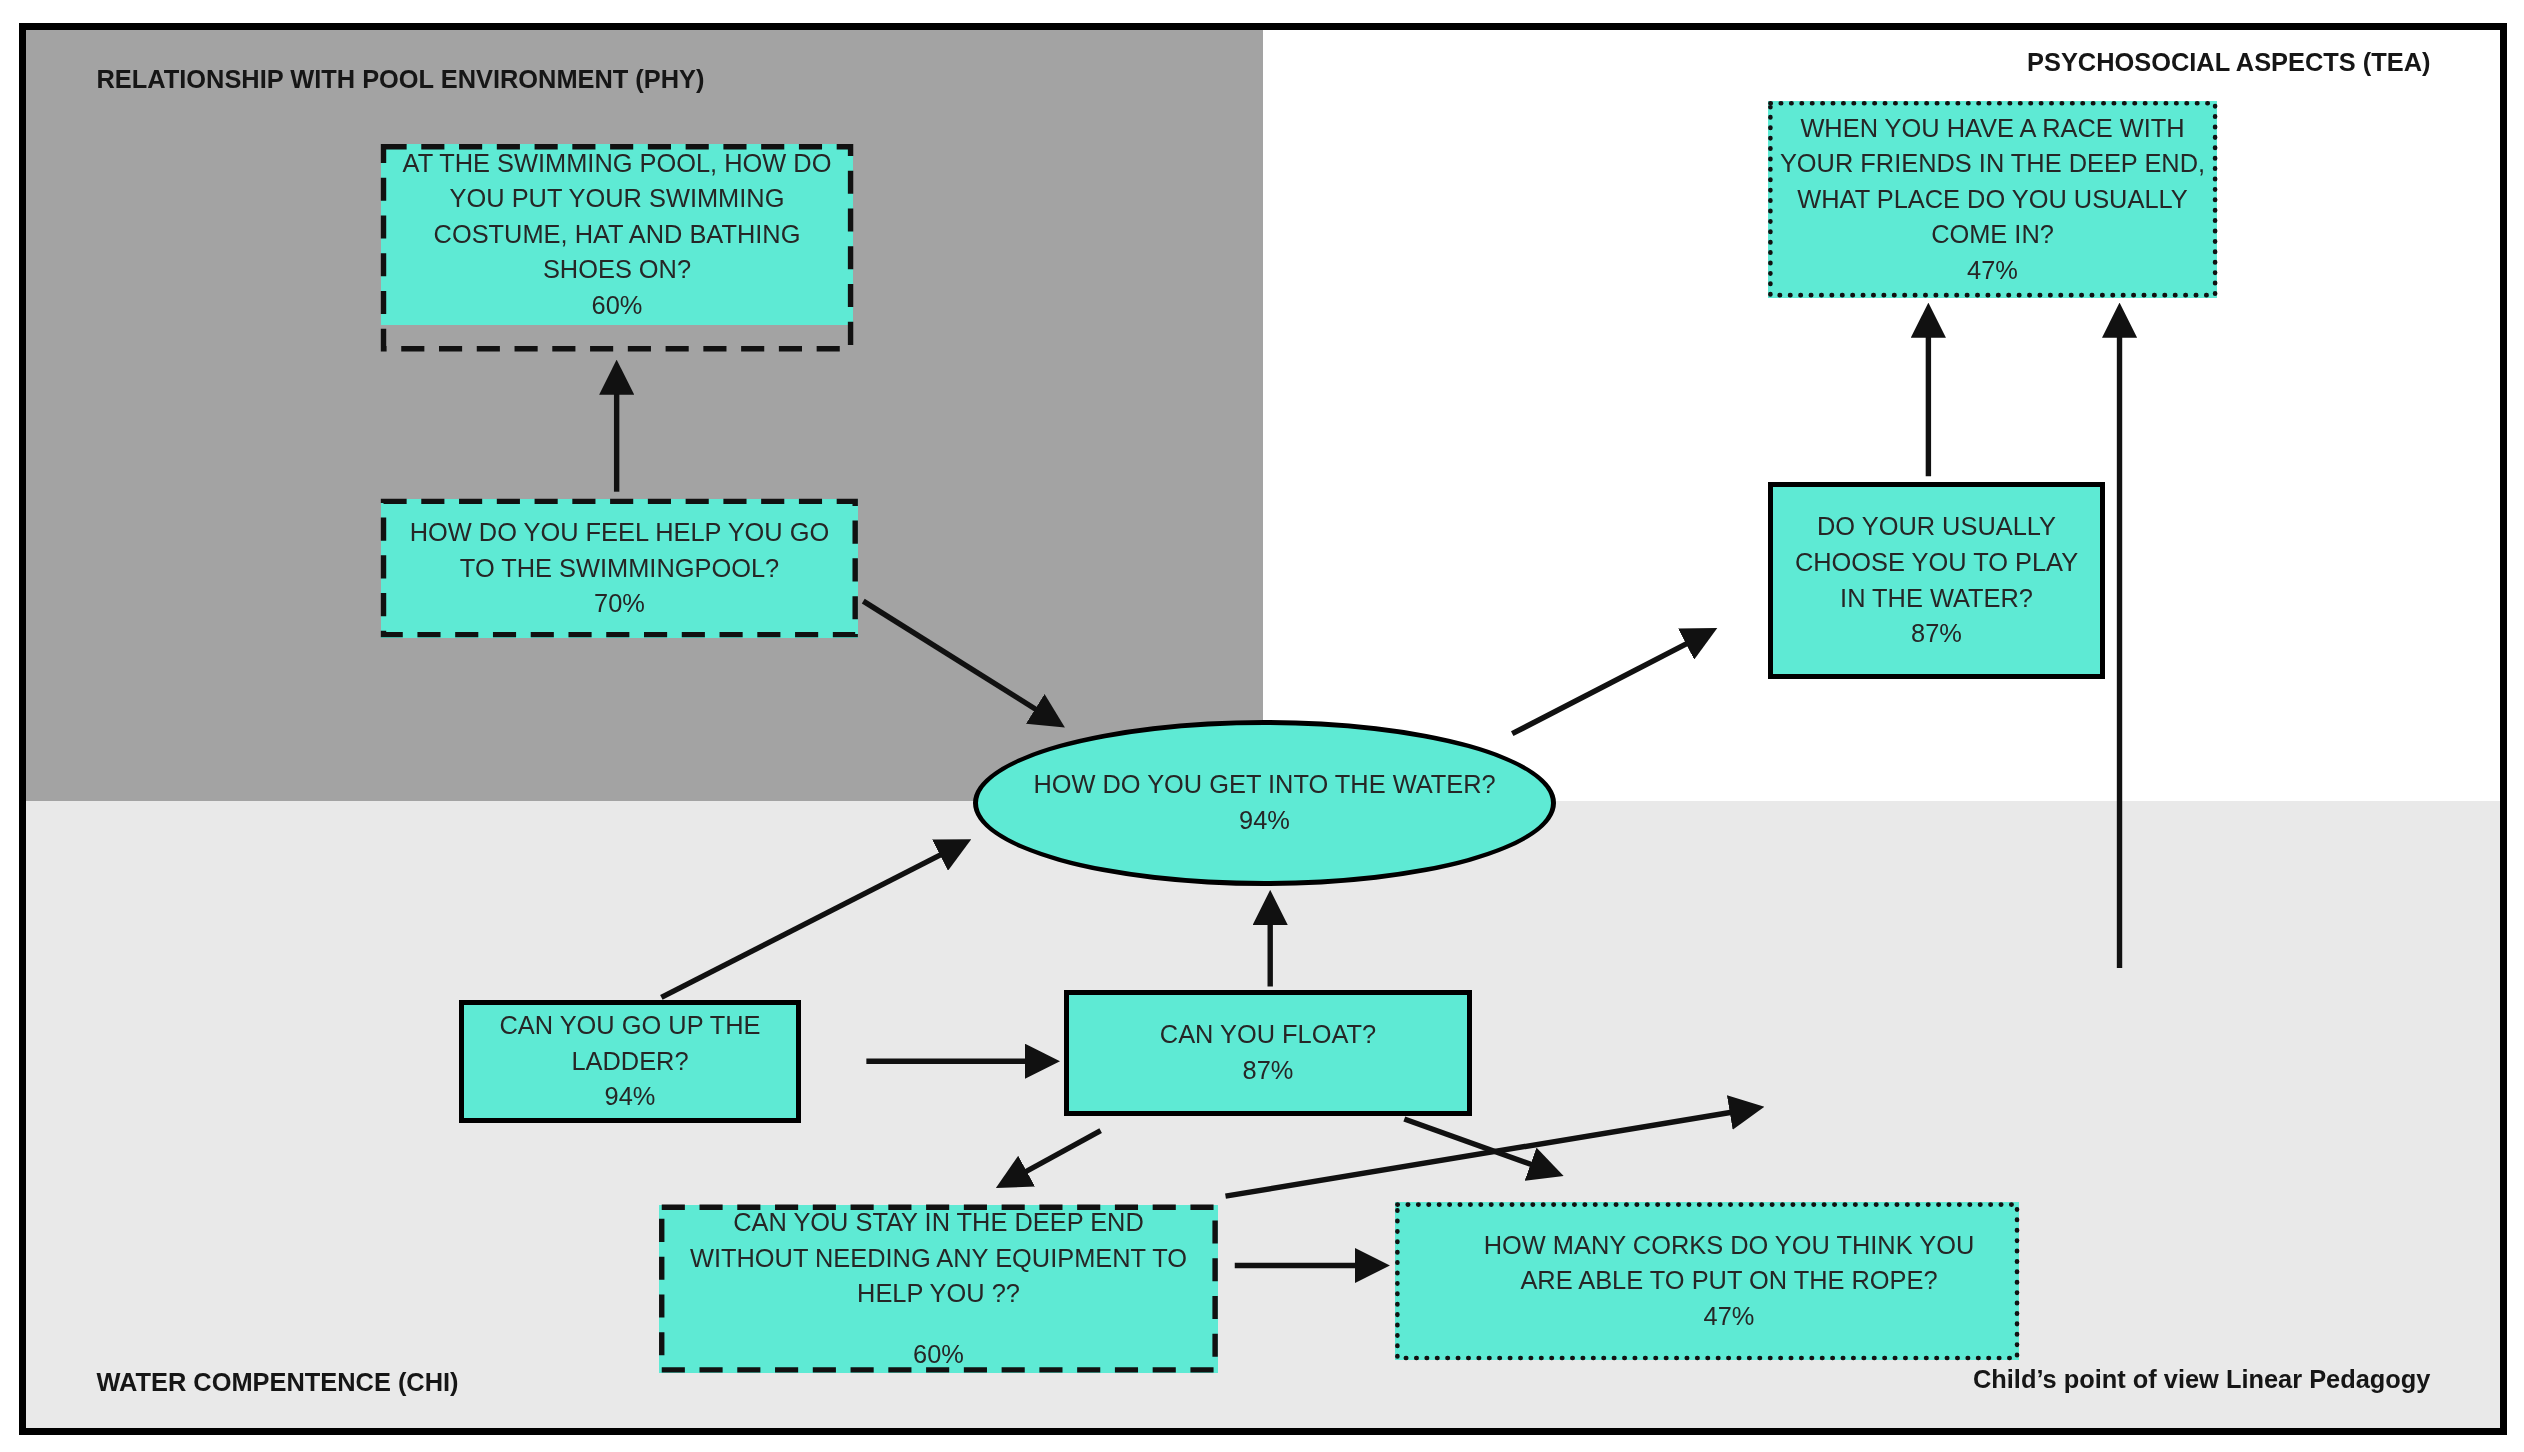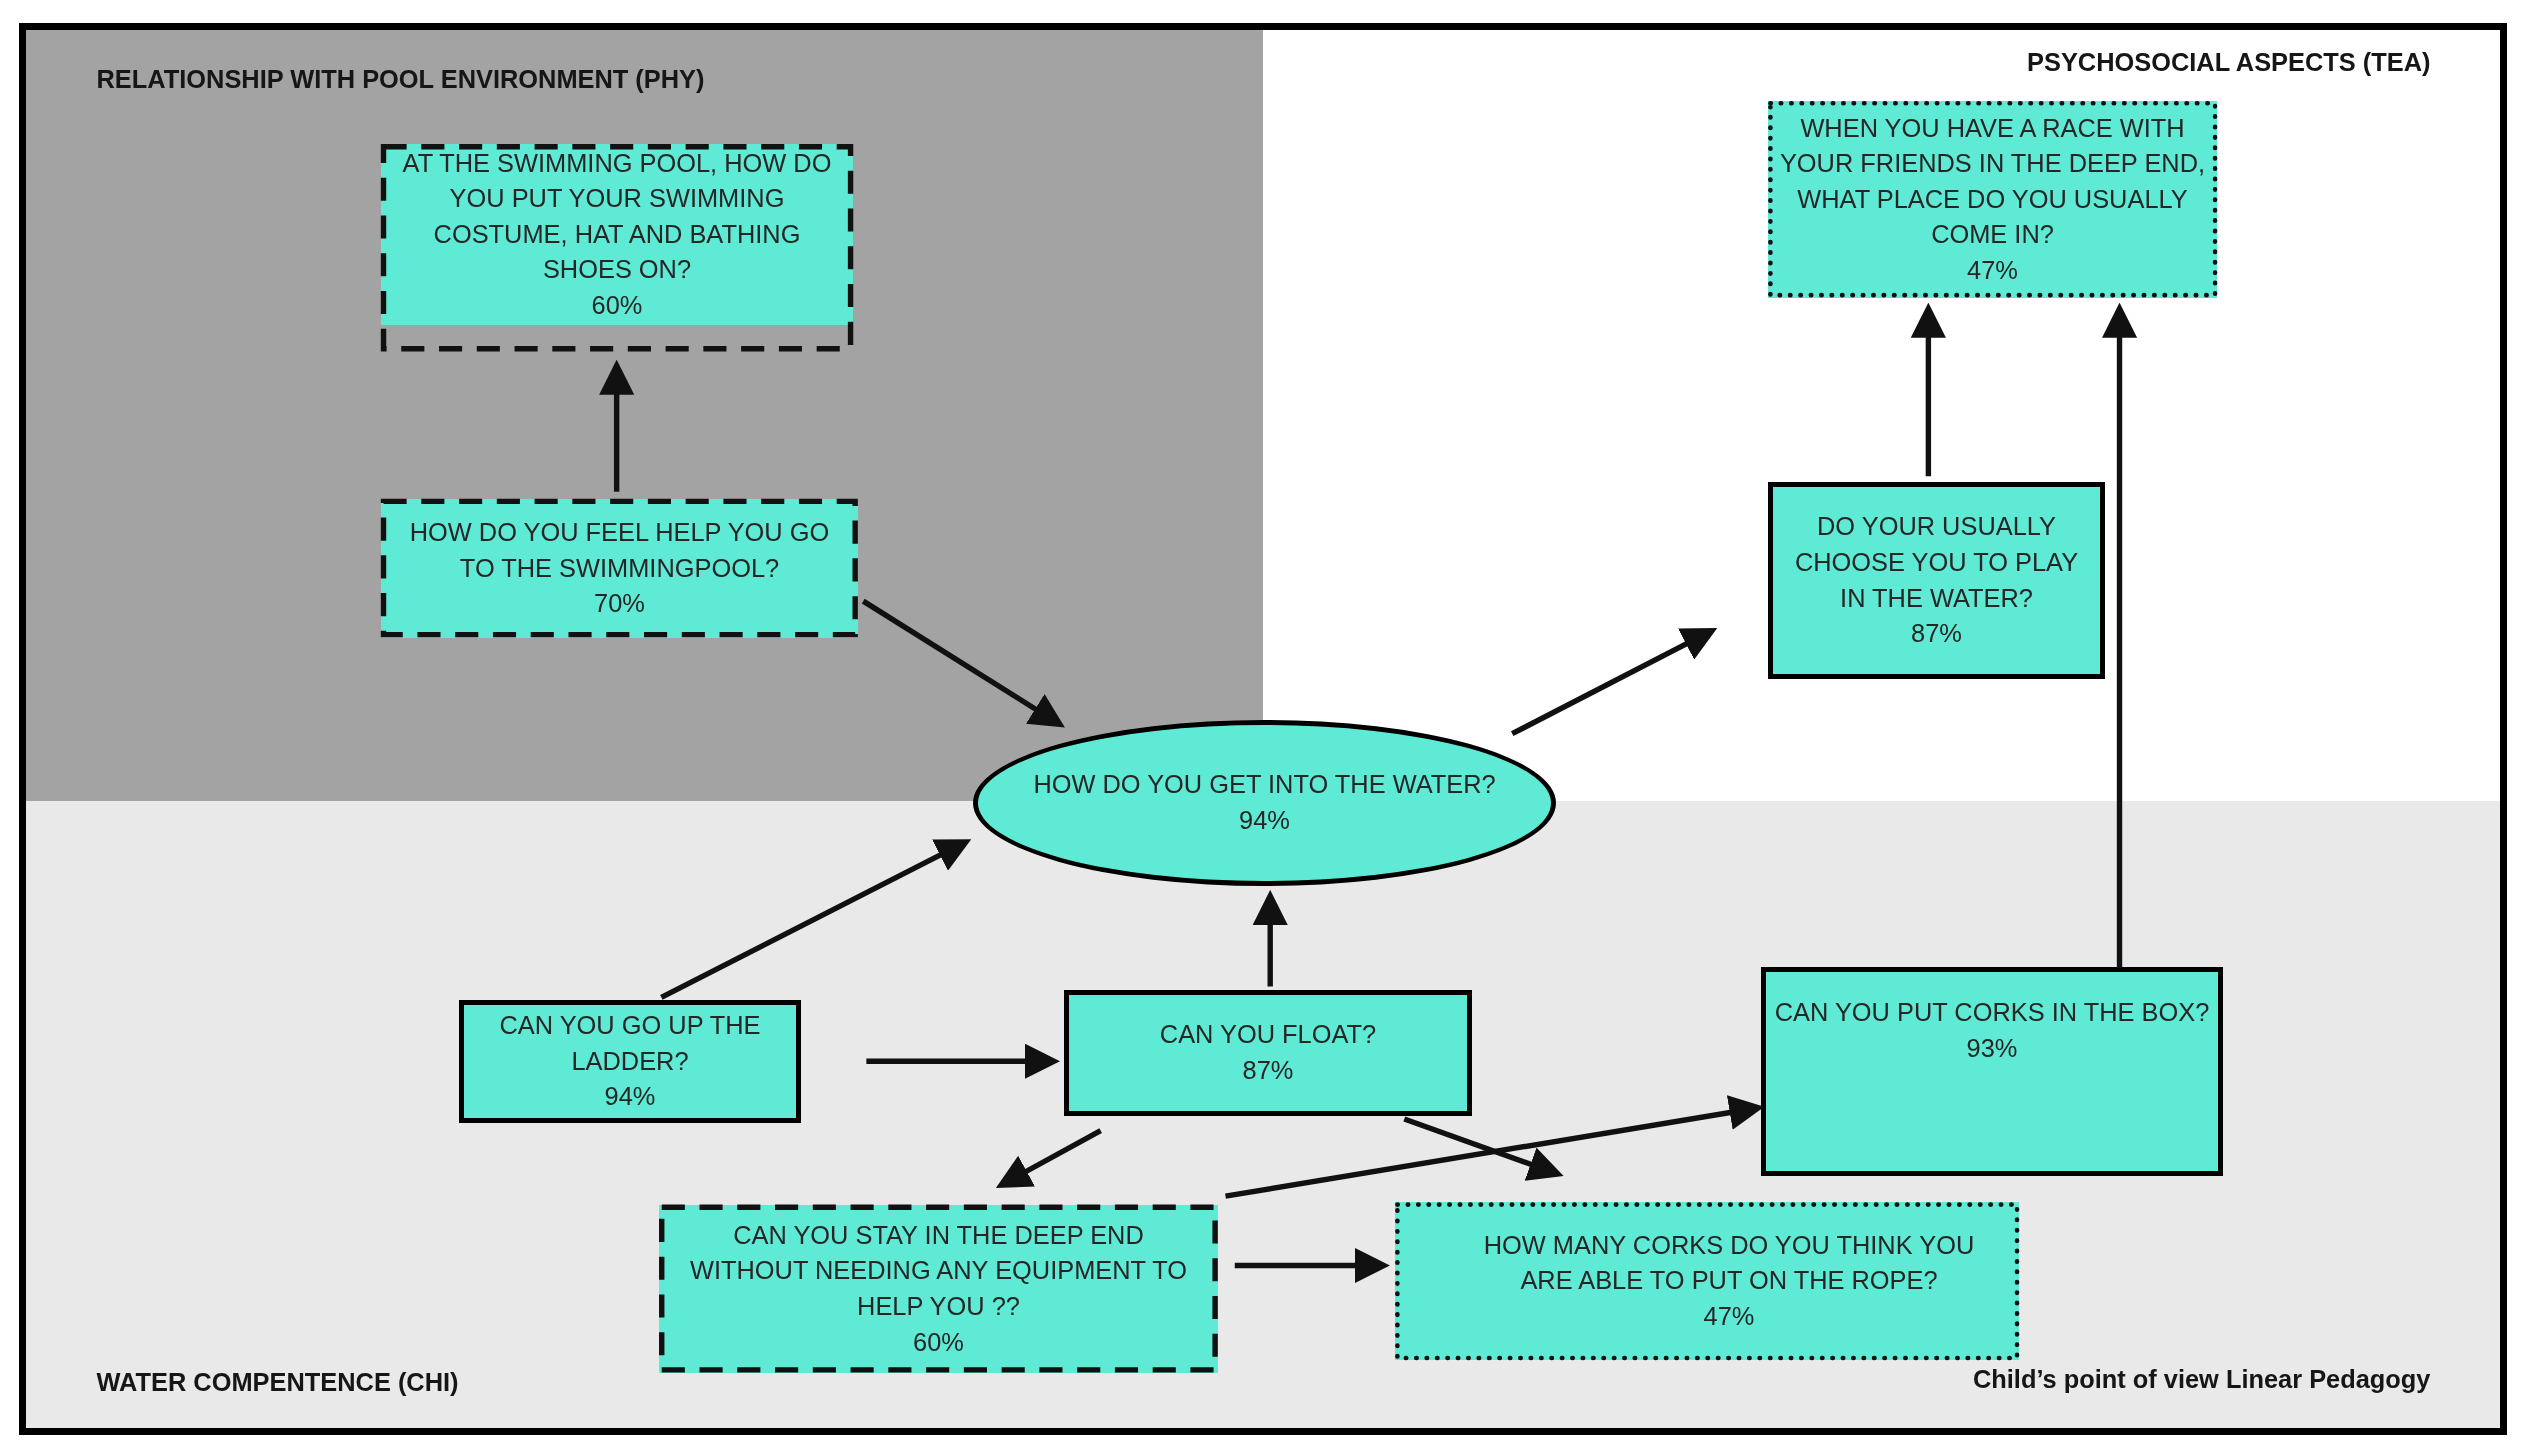--- a/index.html
+++ b/index.html
@@ -25,21 +25,21 @@
   .ellipse{border:5.4px solid #000;border-radius:50%;}
 
   .n-costume{left:381px;top:144px;width:472px;height:181px;}
   .n-feel{left:381px;top:499px;width:477px;height:139px;}
   .n-water{left:973px;top:720px;width:583px;height:166px;justify-content:center;}
   .n-race{left:1768px;top:101px;width:449px;height:197px;}
   .n-friends{left:1768px;top:482px;width:337px;height:197px;}
   .n-ladder{left:459px;top:1000px;width:342px;height:123px;}
   .n-float{left:1064px;top:990px;width:408px;height:126px;}
   .n-corks{left:1761px;top:967px;width:462px;height:209px;justify-content:flex-start;padding-top:23px;}
-  .n-deepend{left:659px;top:1205px;width:559px;height:168px;}
+  .n-deepend{left:659px;top:1205px;width:559px;height:168px;justify-content:space-between;}
   .n-howmany{left:1395px;top:1202px;width:624px;height:158px;padding-left:44px;}
 
   #arrow-layer{position:absolute;left:0;top:0;width:2525px;height:1452px;z-index:3;pointer-events:none;}
   #arrow-layer line{stroke:#111;stroke-width:7;}
   .dashed-rect{fill:none;stroke:#111;stroke-width:7;stroke-dasharray:30 19;}
   .dotted-rect{fill:none;stroke:#111;stroke-width:6;stroke-dasharray:0.5 13;stroke-linecap:round;}
 </style>
 </head>
 <body>
 
@@ -92,24 +92,20 @@
     <div class="q">CAN YOU GO UP THE
 LADDER?</div>
     <div class="pct">94%</div>
   </div>
 
   <div class="node solid n-float">
     <div class="q">CAN YOU FLOAT?</div>
     <div class="pct">87%</div>
   </div>
 
-  <div class="node solid n-corks">
-    <div class="q">CAN YOU PUT CORKS IN THE BOX?</div>
-    <div class="pct">93%</div>
-  </div>
 
   <div class="node noborder n-deepend">
     <div class="q">CAN YOU STAY IN THE DEEP END
 WITHOUT NEEDING ANY EQUIPMENT TO
 HELP YOU ??</div>
     <div class="pct">60%</div>
   </div>
 
   <div class="node noborder n-howmany">
     <div class="q">HOW MANY CORKS DO YOU THINK YOU

